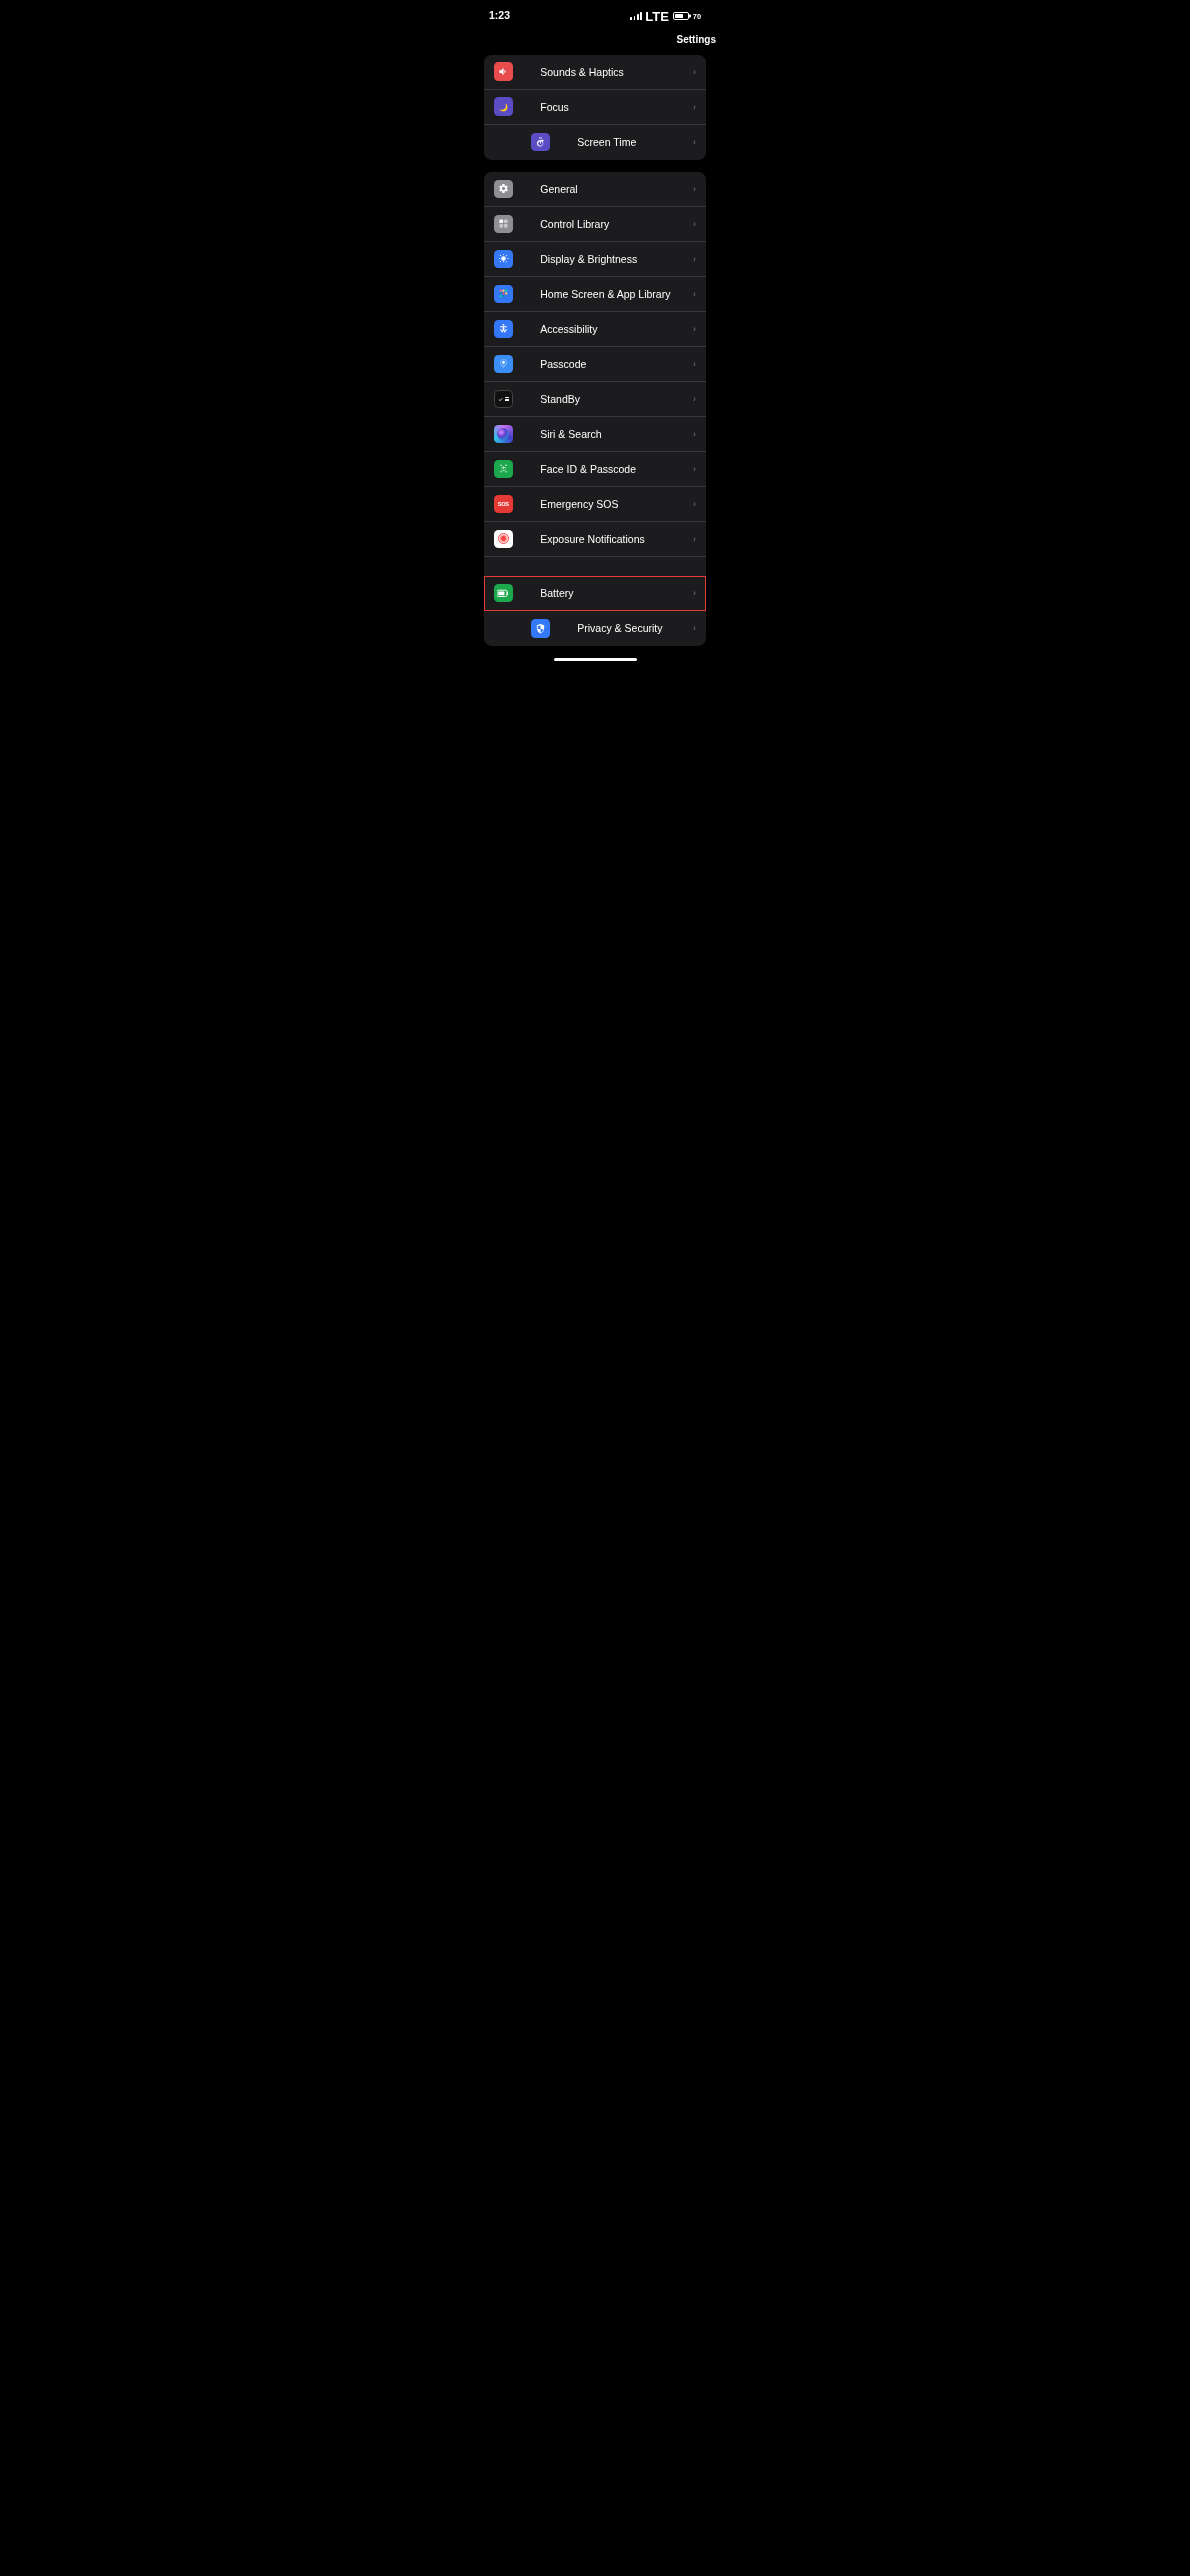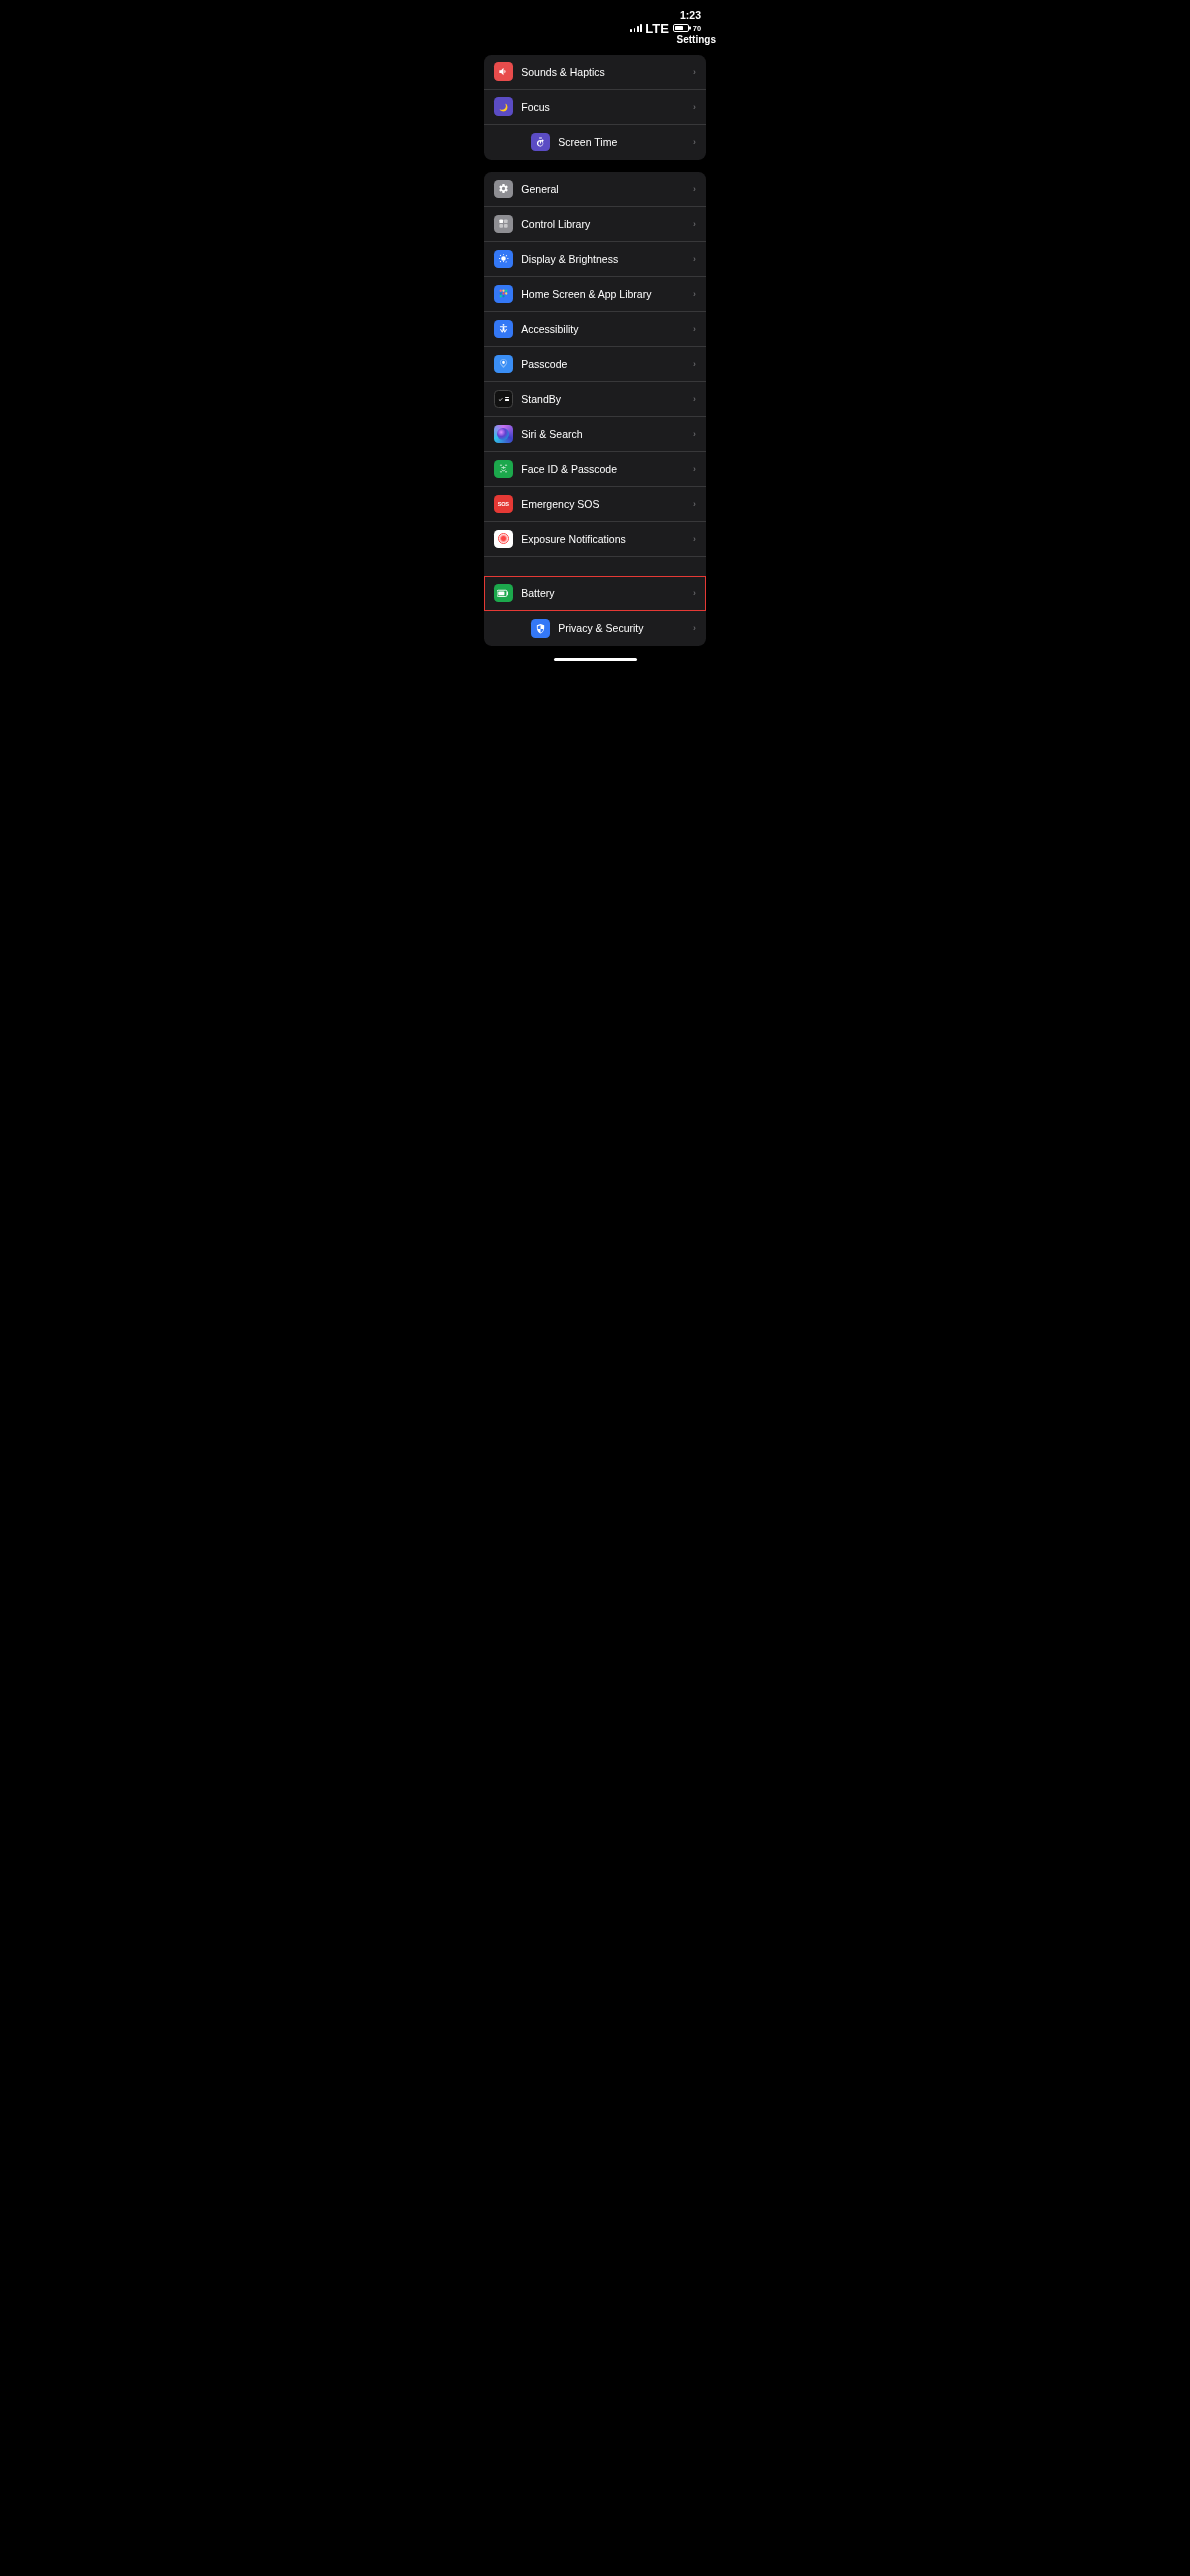--- a/index.html
+++ b/index.html
@@ -16,24 +16,23 @@
       min-height: 523px;
       margin: 0 auto;
       position: relative;
       overflow-x: hidden;
     }
 
     
     .status-bar {
       display: flex;
       justify-content: space-between;
-      align-items: flex-end;
+      align-items: flex-start;
       padding: 8.7px 15px 5px;
       height: 31px;
-      flex-direction: column;
     }
 
     .status-time {
       font-size: 10.5px;
       font-weight: 600;
       color: #fff;
     }
 
     .status-right {
       display: flex;
@@ -120,20 +119,21 @@
     }
 
     .settings-item {
       display: flex;
       align-items: center;
       padding: 7.4px 10px;
       border-bottom: 0.3px solid #38383a;
       cursor: pointer;
       position: relative;
       min-height: 35px;
+      gap: 19px;
     }
 
     .settings-item:last-child {
       border-bottom: none;
       margin-left: 37px;
     }
 
     .item-icon {
       width: 18.6px;
       height: 18.6px;

